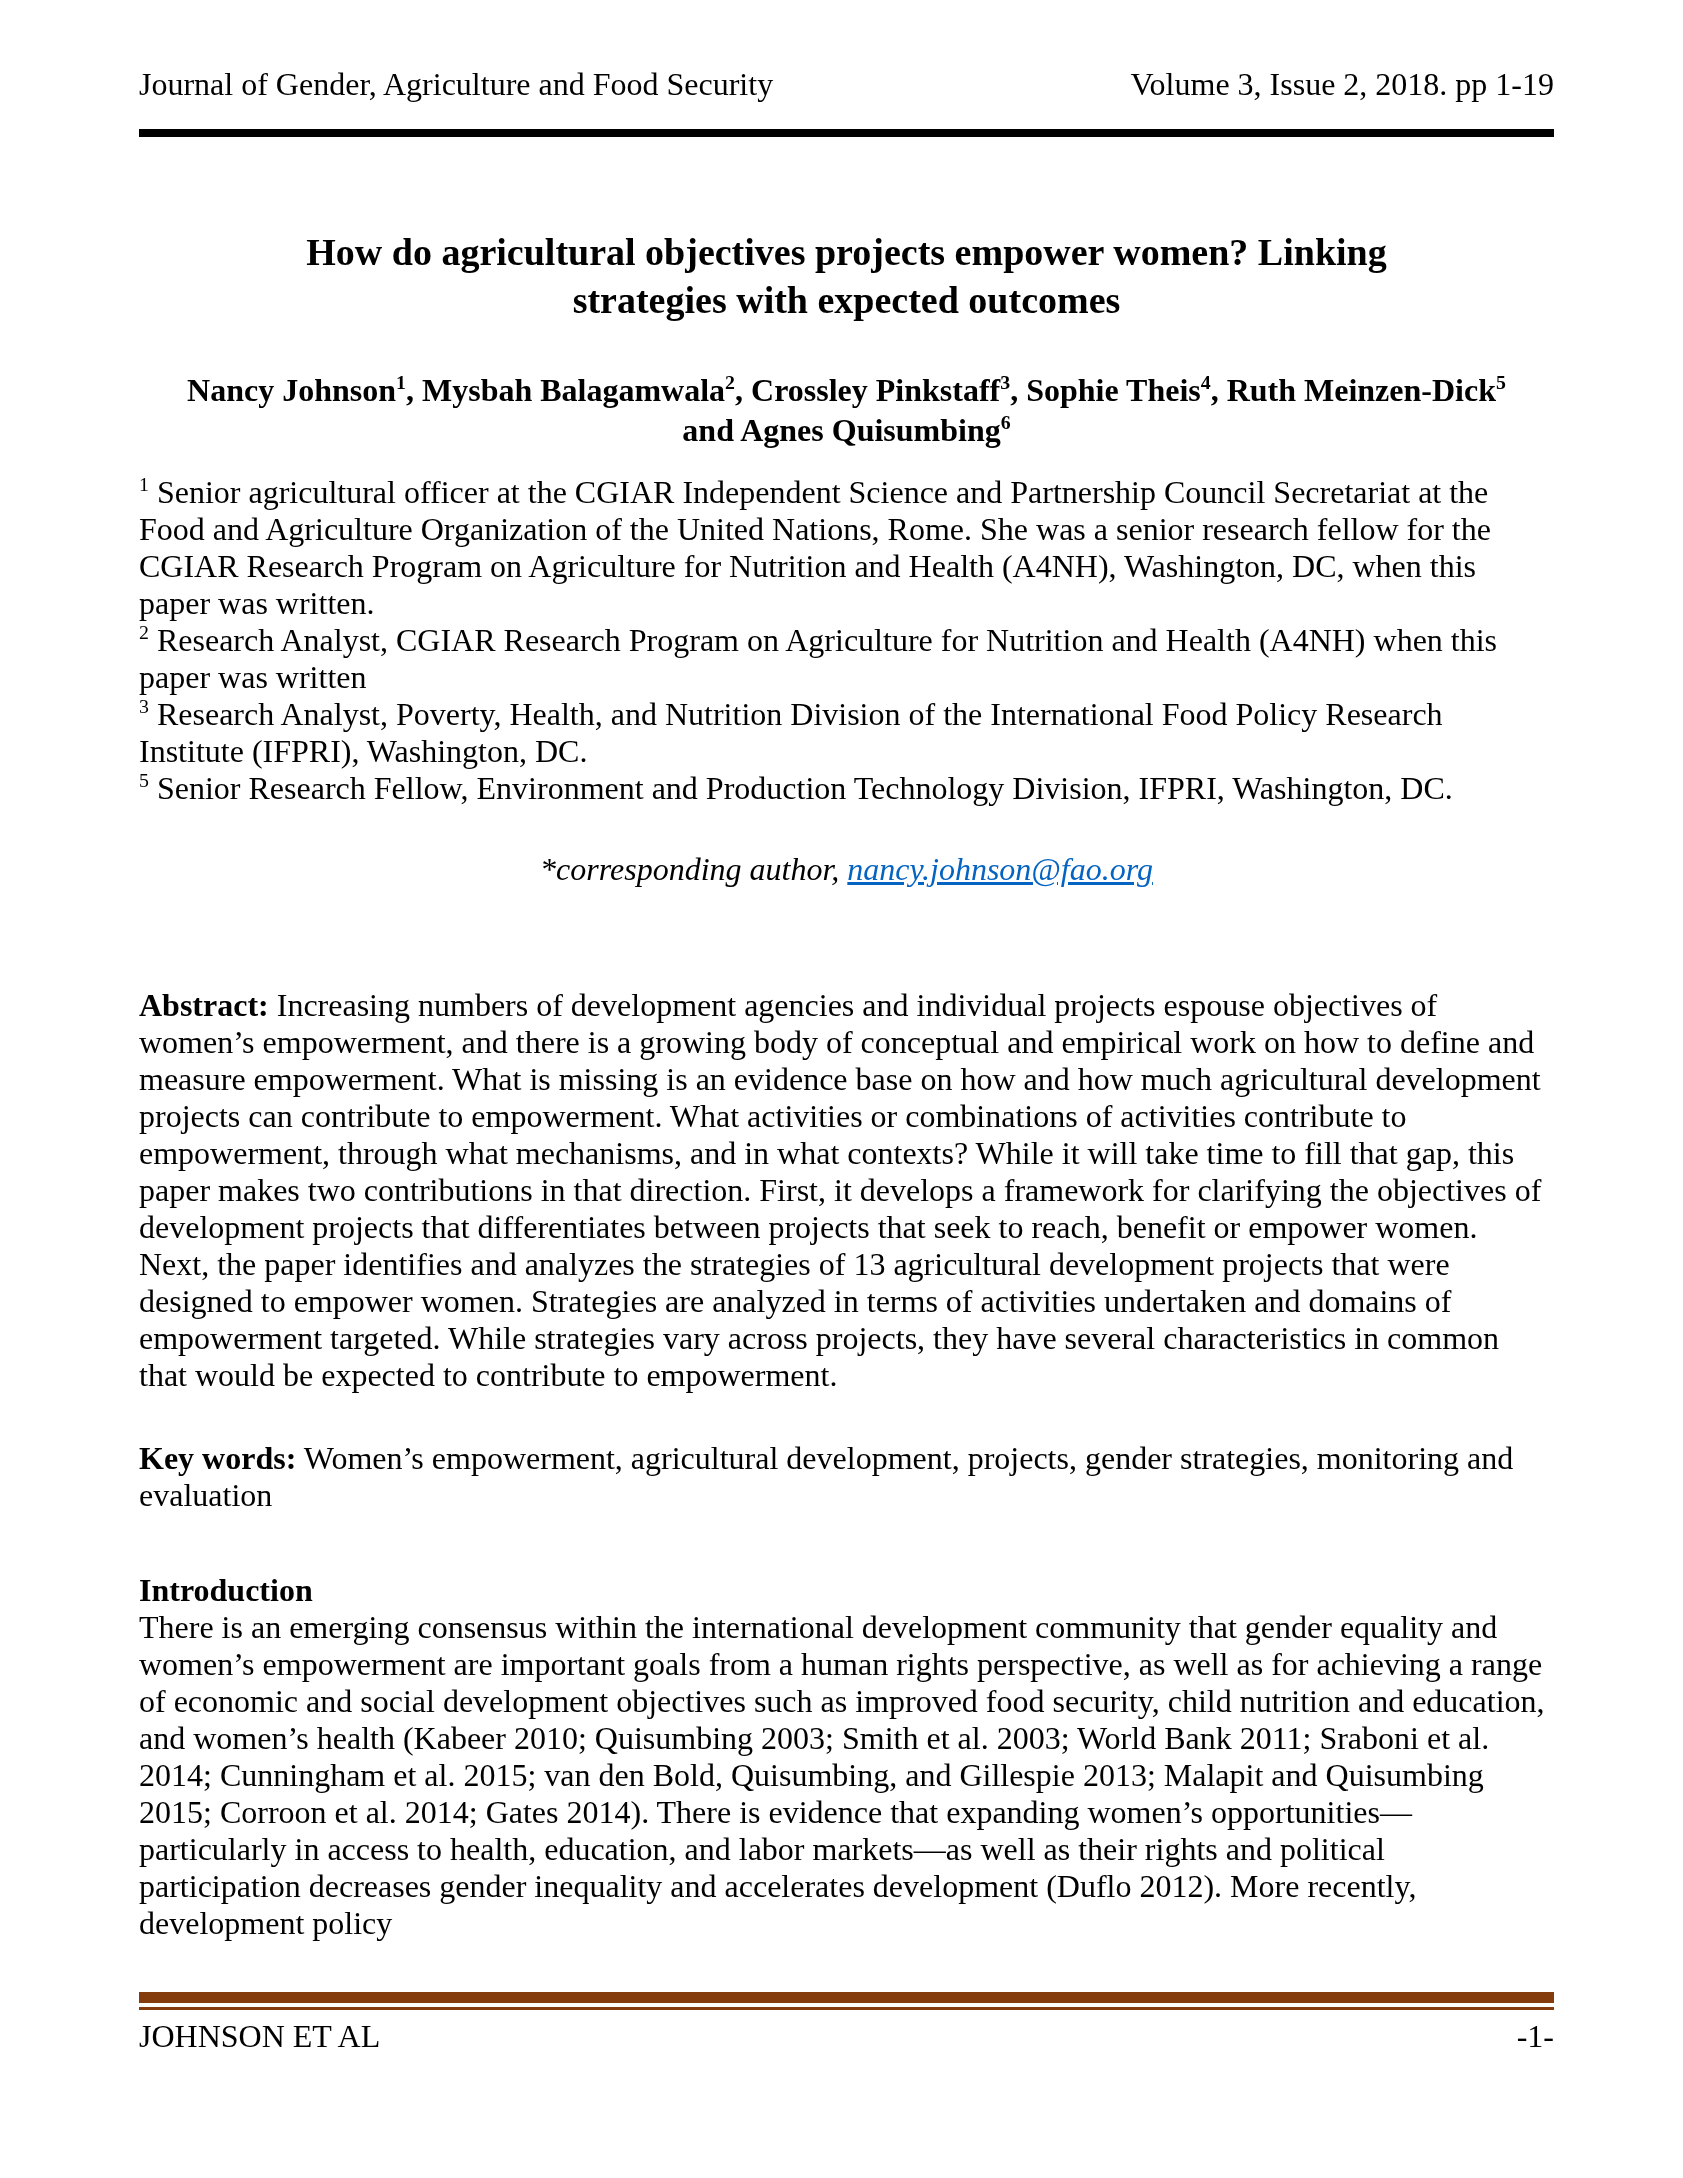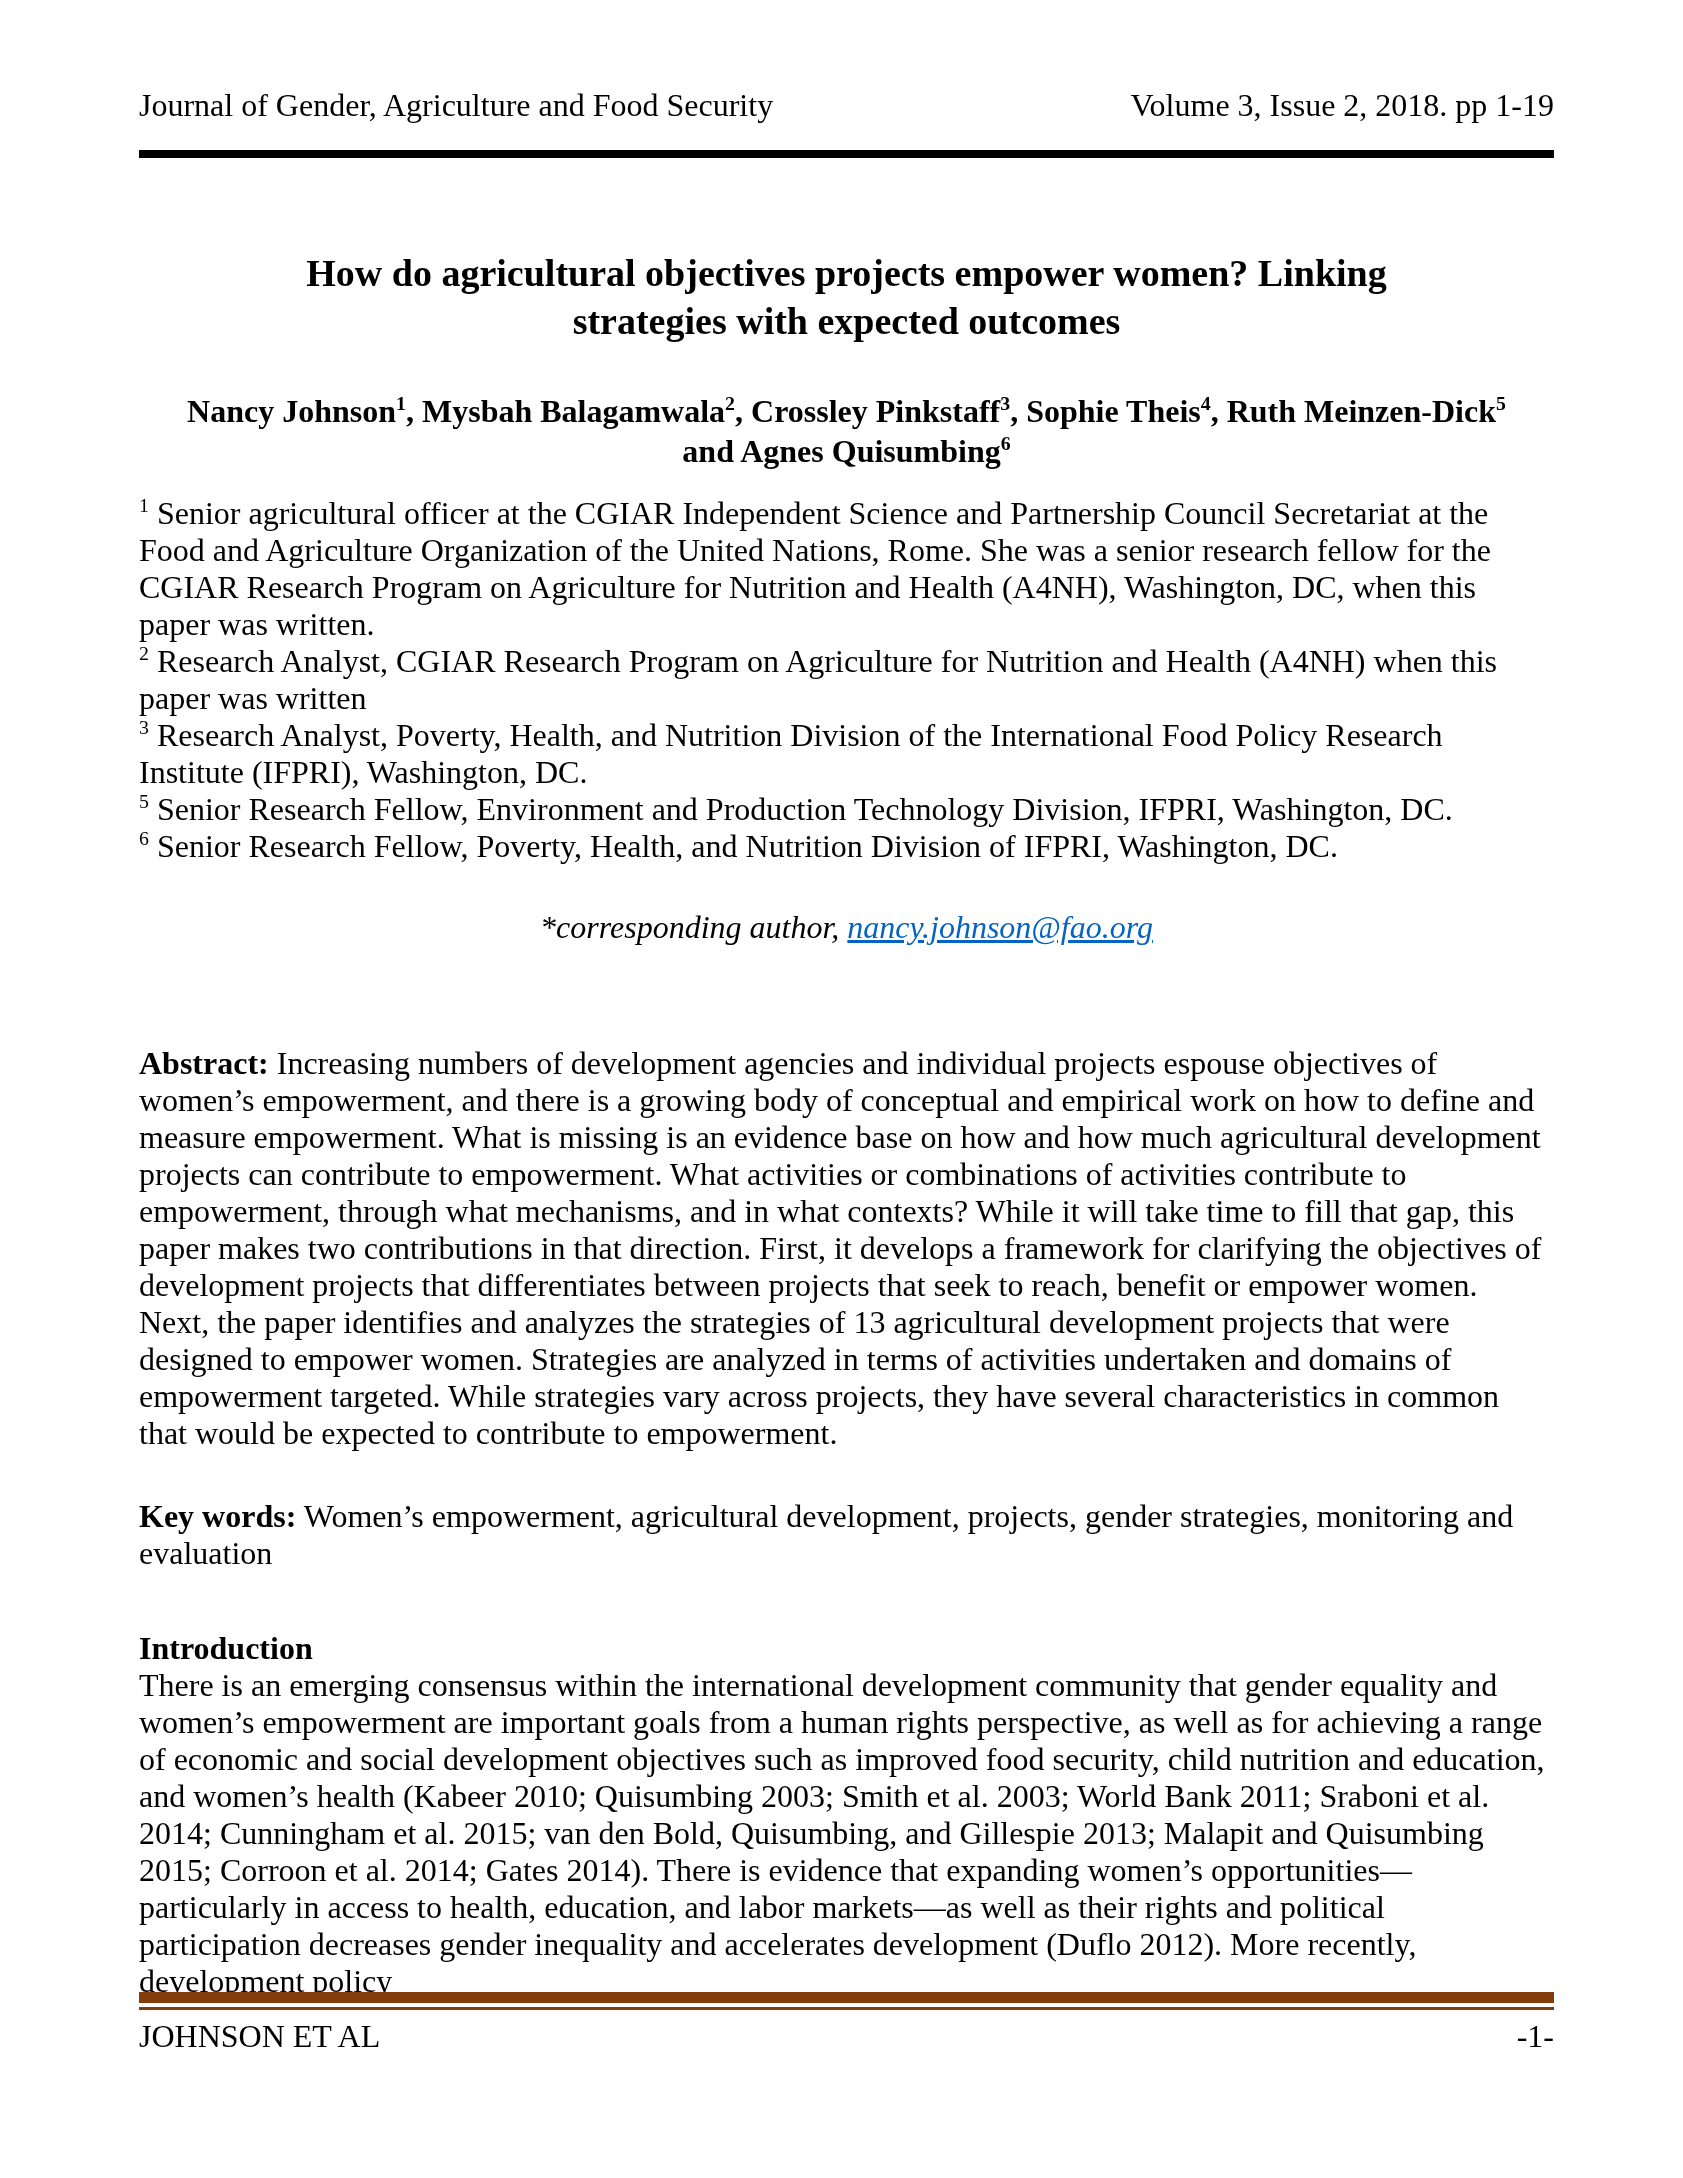--- a/index.html
+++ b/index.html
@@ -17,21 +17,21 @@
     position: absolute;
     left: 139px;
     right: 129px;
     top: 0;
   }
   
   .running-head {
     display: flex;
     justify-content: space-between;
     align-items: baseline;
-    padding-top: 87px;
+    padding-top: 66px;
     font-size: 32px;
   }
   .header-rule {
     margin-top: 26px;
     height: 8px;
     background: #000000;
   }
   
   .paper-title {
     margin: 91px auto 0 auto;
@@ -120,21 +120,20 @@
       <div>
         <span><span>and Agnes Quisumbing</span><sup>6</sup></span>
       </div>
     </div>
 
     <div class="affiliations">
       <div><sup>1</sup><span> Senior agricultural officer at the CGIAR Independent Science and Partnership Council Secretariat at the Food and Agriculture Organization of the United Nations, Rome.  She was a senior research fellow for the CGIAR Research Program on Agriculture for Nutrition and Health (A4NH), Washington, DC, when this paper was written.</span></div>
       <div><sup>2</sup><span> Research Analyst, CGIAR Research Program on Agriculture for Nutrition and Health (A4NH) when this paper was written</span></div>
       <div><sup>3</sup><span> Research Analyst, Poverty, Health, and Nutrition Division of the International Food Policy Research Institute (IFPRI), Washington, DC.</span></div>
       <div><sup>5</sup><span> Senior Research Fellow, Environment and Production Technology Division, IFPRI, Washington, DC.</span></div>
-      <div><sup>6</sup><span> Senior Research Fellow, Poverty, Health, and Nutrition Division of IFPRI, Washington, DC.</span></div>
     </div>
 
     <div class="corresponding">
       <span>*corresponding author, </span><a class="email-link">nancy.johnson@fao.org</a>
     </div>
 
     <div class="para abstract-para">
       <span class="bold-label">Abstract:</span><span> Increasing numbers of development agencies and individual projects espouse objectives of women’s empowerment, and there is a growing body of conceptual and empirical work on how to define and measure empowerment. What is missing is an evidence base on how and how much agricultural development projects can contribute to empowerment. What activities or combinations of activities contribute to empowerment, through what mechanisms, and in what contexts? While it will take time to fill that gap, this paper makes two contributions in that direction. First, it develops a framework for clarifying the objectives of development projects that differentiates between projects that seek to reach, benefit or empower women. Next, the paper identifies and analyzes the strategies of 13 agricultural development projects that were designed to empower women. Strategies are analyzed in terms of activities undertaken and domains of empowerment targeted. While strategies vary across projects, they have several characteristics in common that would be expected to contribute to empowerment.</span>
     </div>
 

